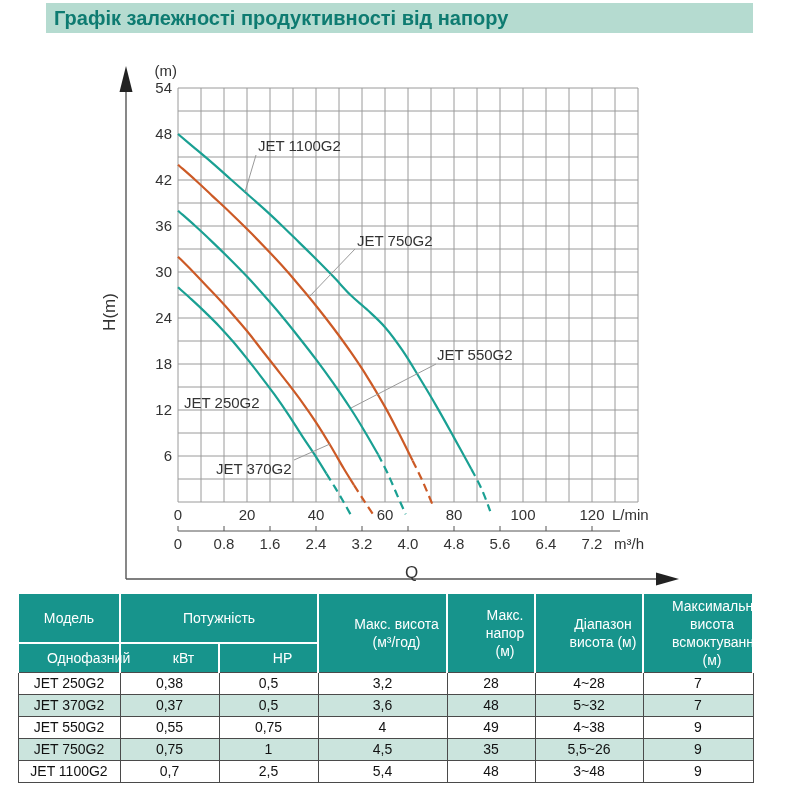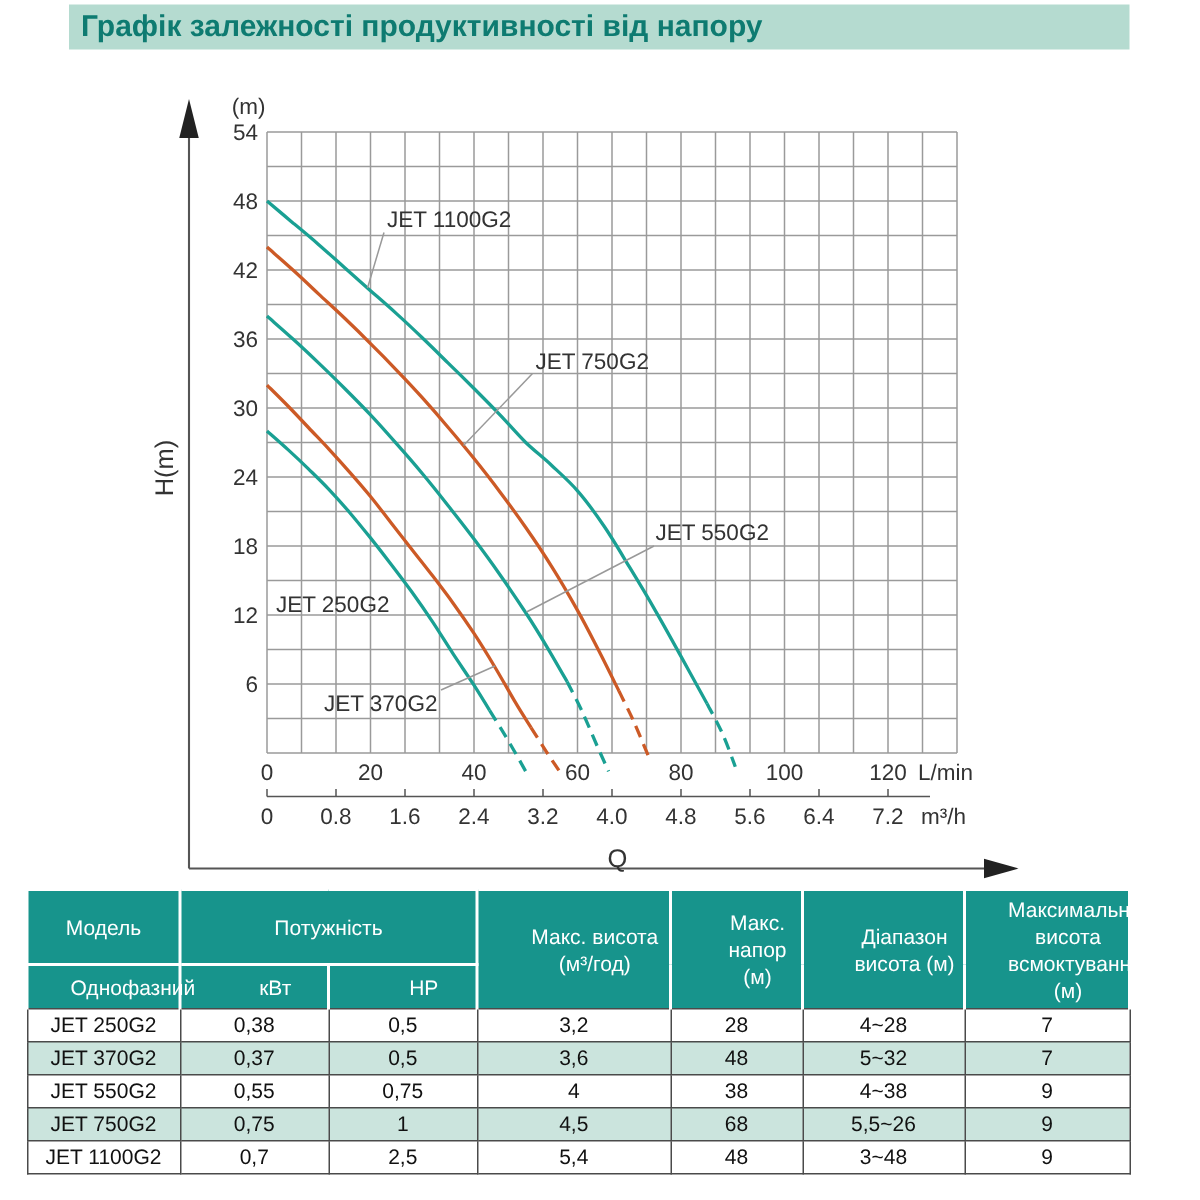--- a/index.html
+++ b/index.html
@@ -198,30 +198,30 @@
           <td>3,6</td>
           <td>48</td>
           <td>5~32</td>
           <td>7</td>
         </tr>
         <tr>
           <td>JET 550G2</td>
           <td>0,55</td>
           <td>0,75</td>
           <td>4</td>
-          <td>38</td>
+          <td>49</td>
           <td>4~38</td>
           <td>9</td>
         </tr>
         <tr class="alt">
           <td>JET 750G2</td>
           <td>0,75</td>
           <td>1</td>
           <td>4,5</td>
-          <td>68</td>
+          <td>35</td>
           <td>5,5~26</td>
           <td>9</td>
         </tr>
         <tr>
           <td>JET 1100G2</td>
           <td>0,7</td>
           <td>2,5</td>
           <td>5,4</td>
           <td>48</td>
           <td>3~48</td>

